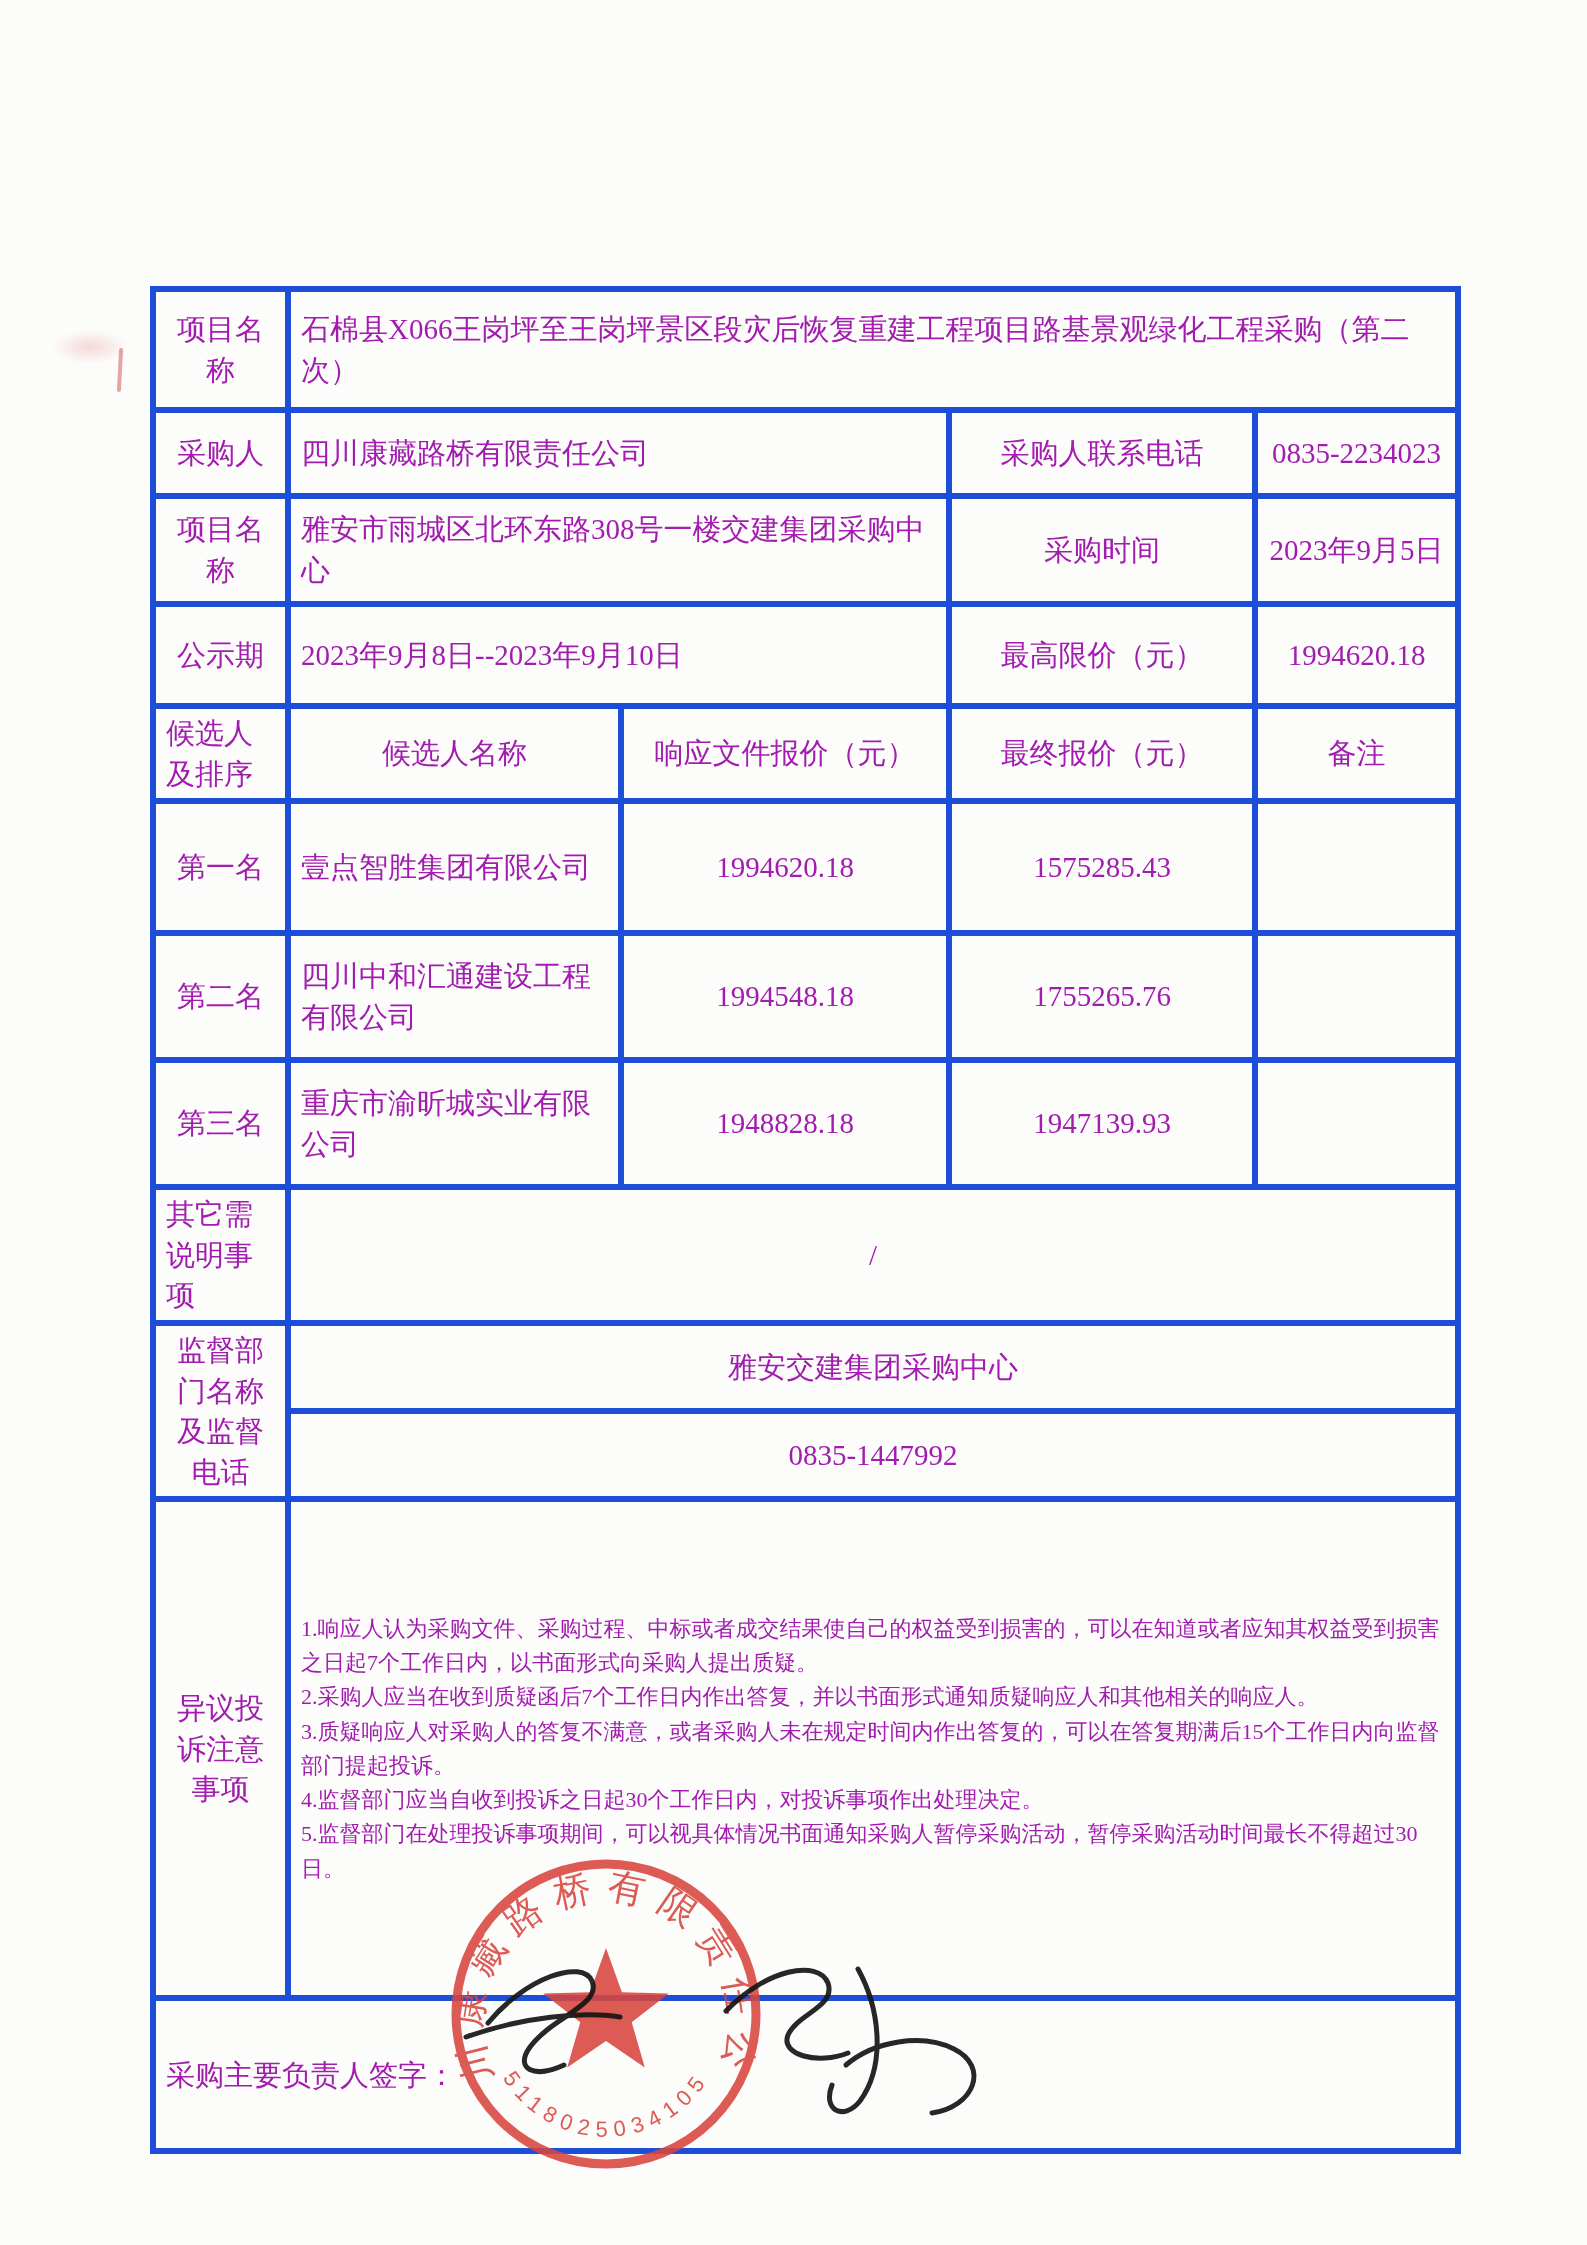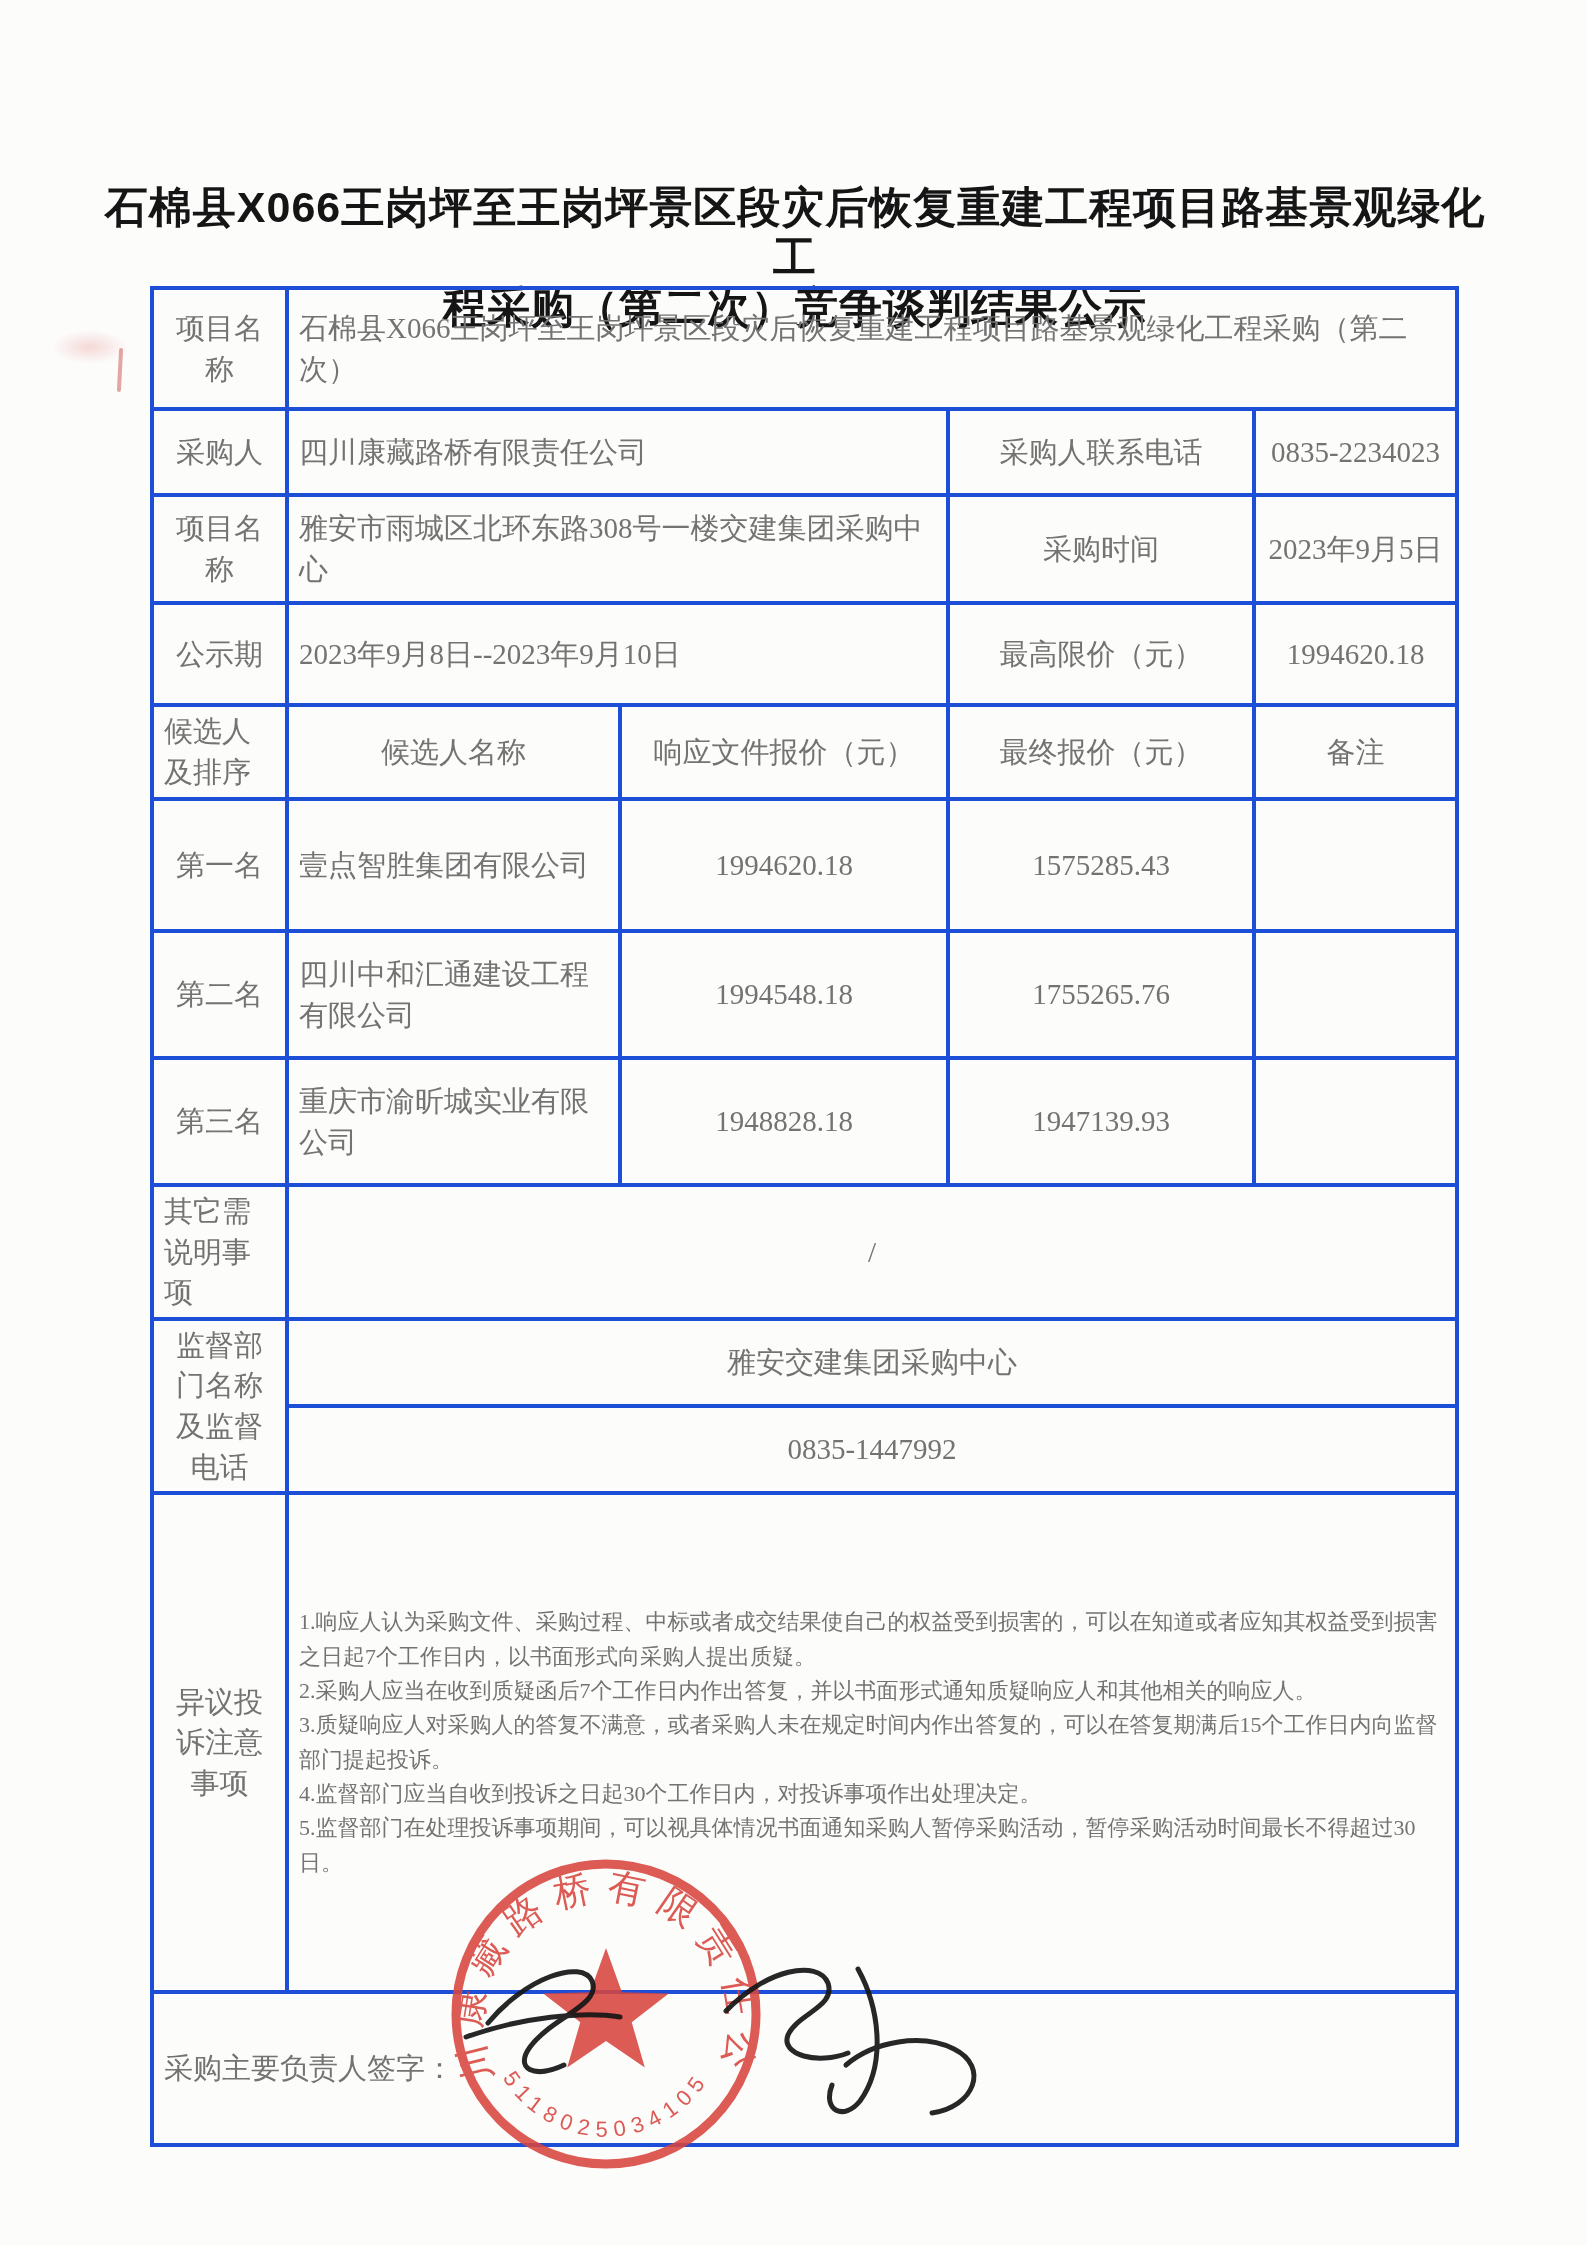--- a/index.html
+++ b/index.html
@@ -25,23 +25,23 @@
     color:#151515;
   }
   table.doc {
     position:absolute;
     left:150px; top:286px;
     width:1305px;
     border-collapse:collapse;
     table-layout:fixed;
   }
   table.doc td {
-    border:4px solid #1d4ed8;
+    border:6px solid #1d4ed8;
     font-size:29px;
-    color:#737373;
+    color:#a21caf;
     vertical-align:middle;
     padding:4px 10px;
     line-height:1.4;
     word-break:break-all;
   }
   td.lbl   { text-align:center; padding:4px 6px; }
   td.lbl-l { text-align:left;   padding:4px 8px; }
   td.c     { text-align:center; }
   td.l     { text-align:left; padding-left:14px; }
   tr.r1  { height:121px; }
@@ -74,21 +74,20 @@
   }
 </style>
 </head>
 <body>
 
 <div class="page">
 
   <div class="artifact-red-smudge"></div>
   <div class="artifact-red-tick"></div>
 
-  <h1 class="title"><span>石棉县X066王岗坪至王岗坪景区段灾后恢复重建工程项目路基景观绿化工</span><br><span>程采购（第二次）竞争谈判结果公示</span></h1>
 
   <table class="doc">
     <colgroup>
       <col style="width:135px">
       <col style="width:333px">
       <col style="width:328px">
       <col style="width:306px">
       <col style="width:203px">
     </colgroup>
 

